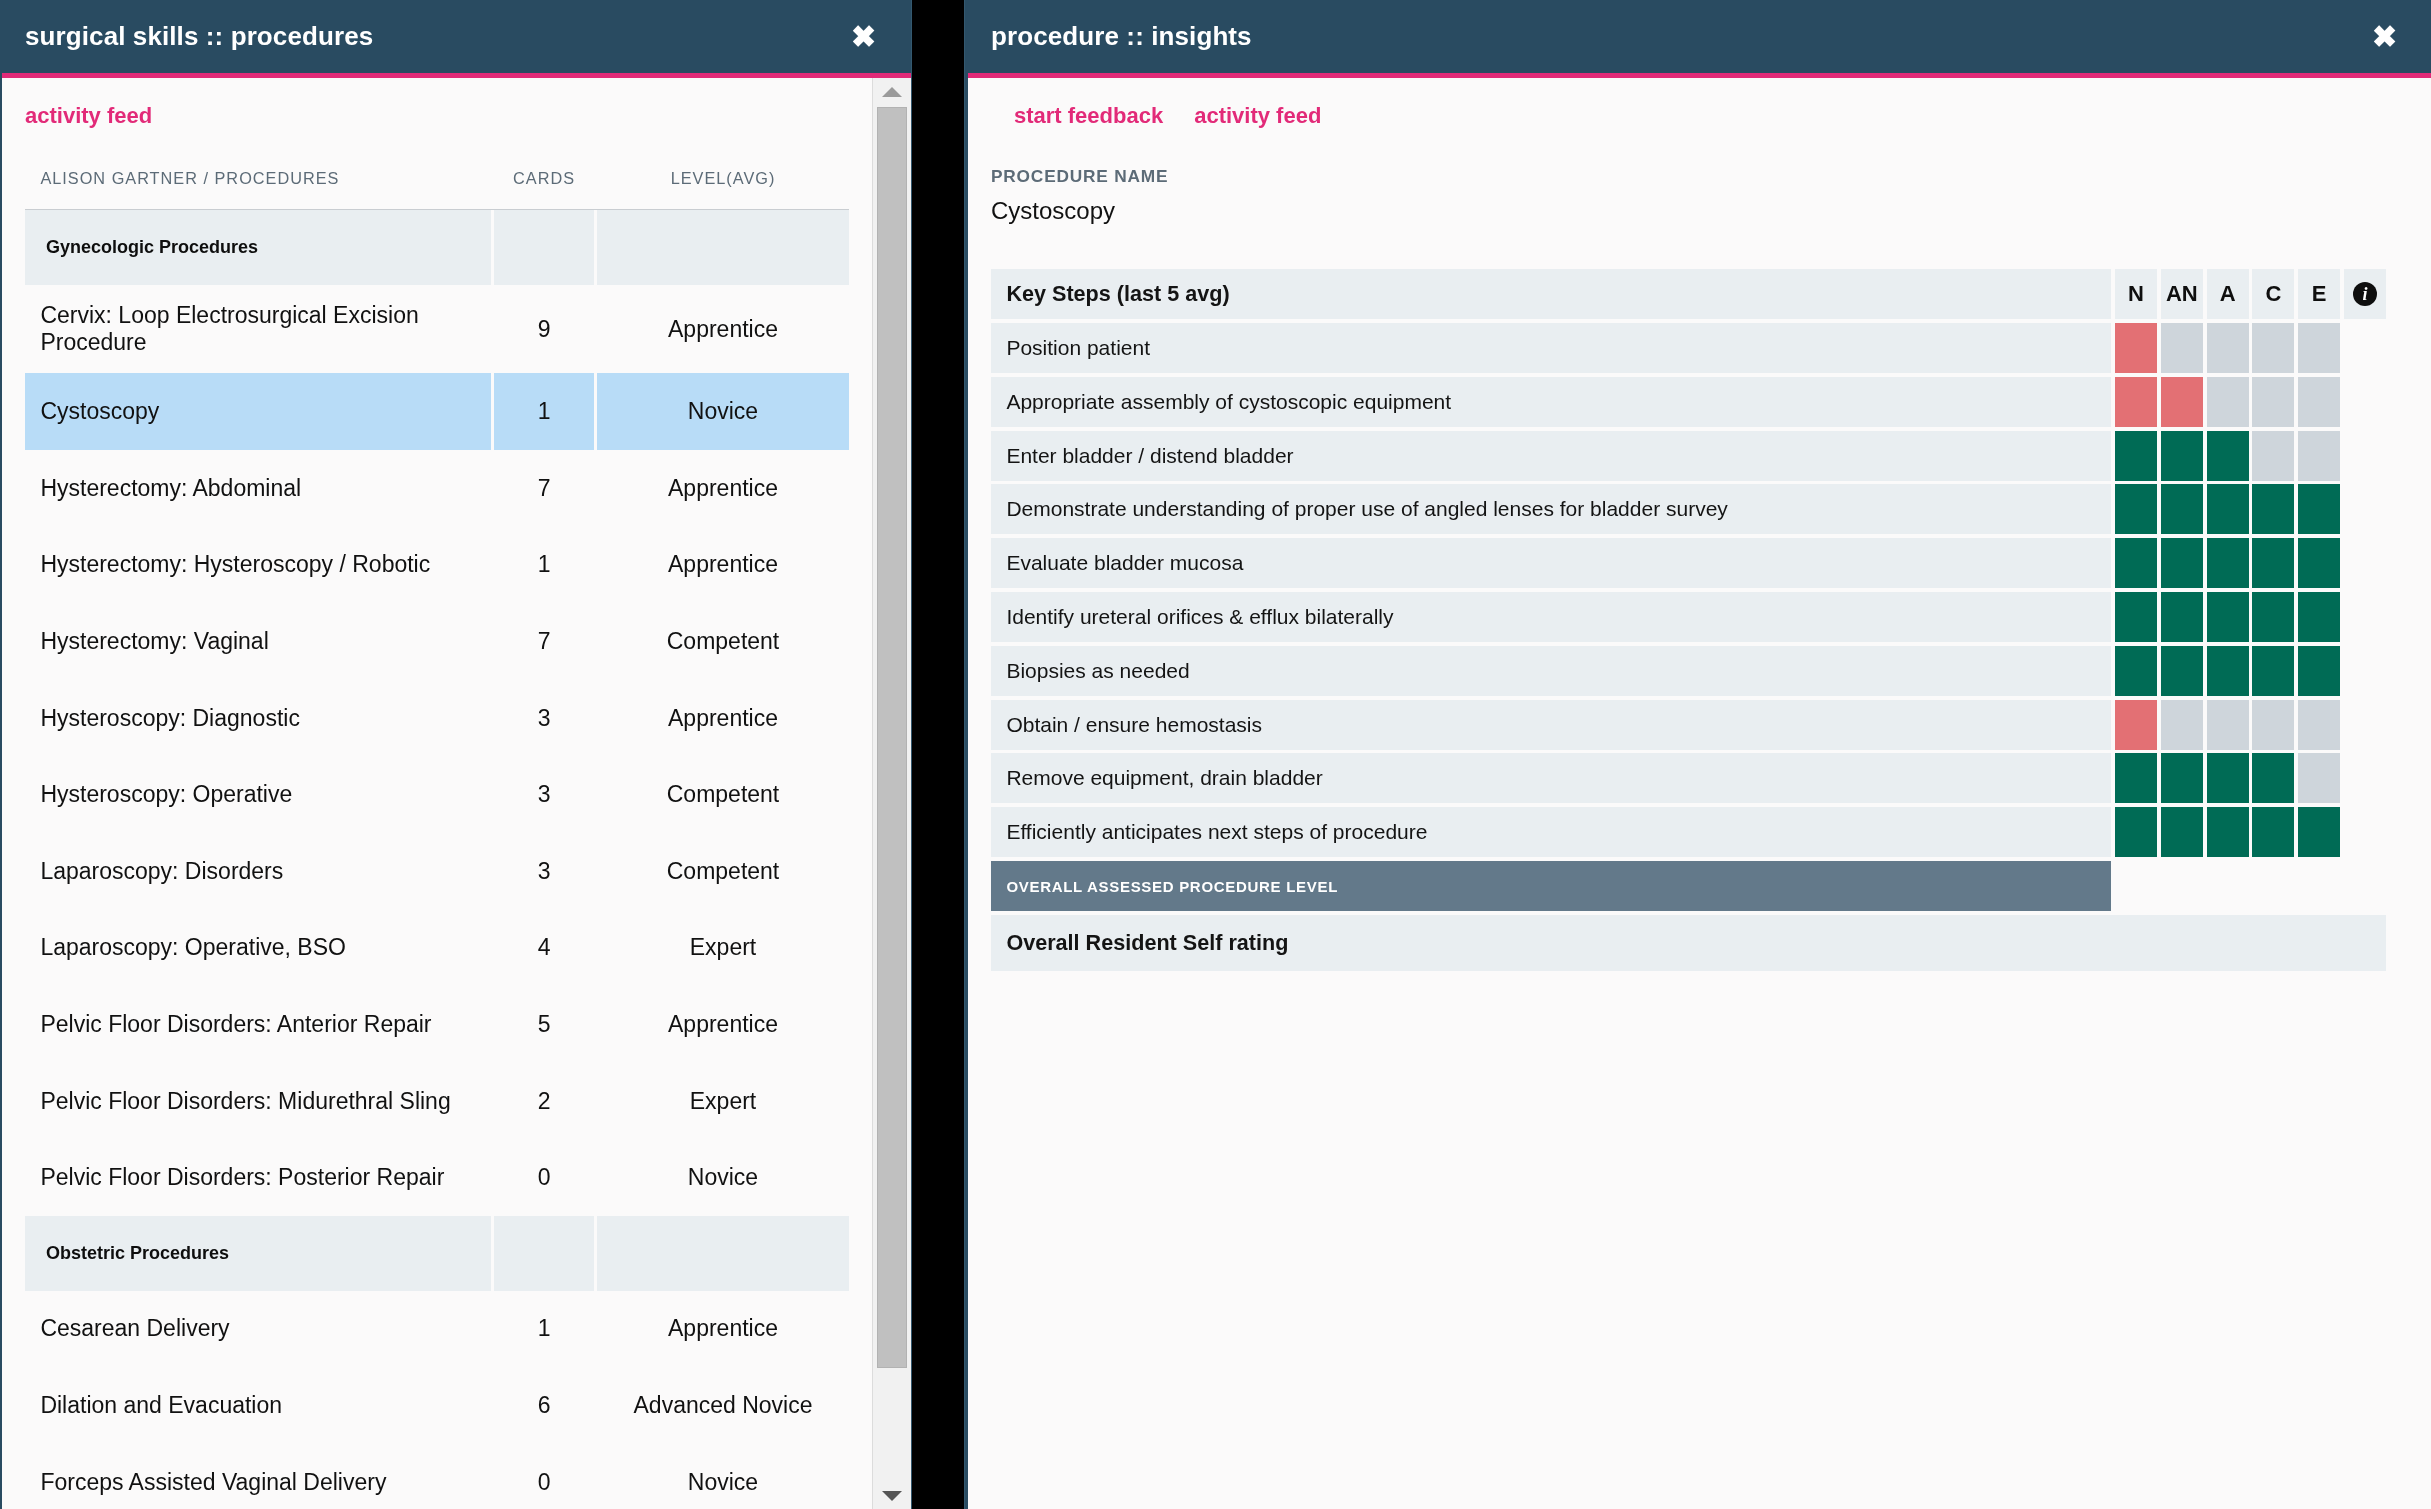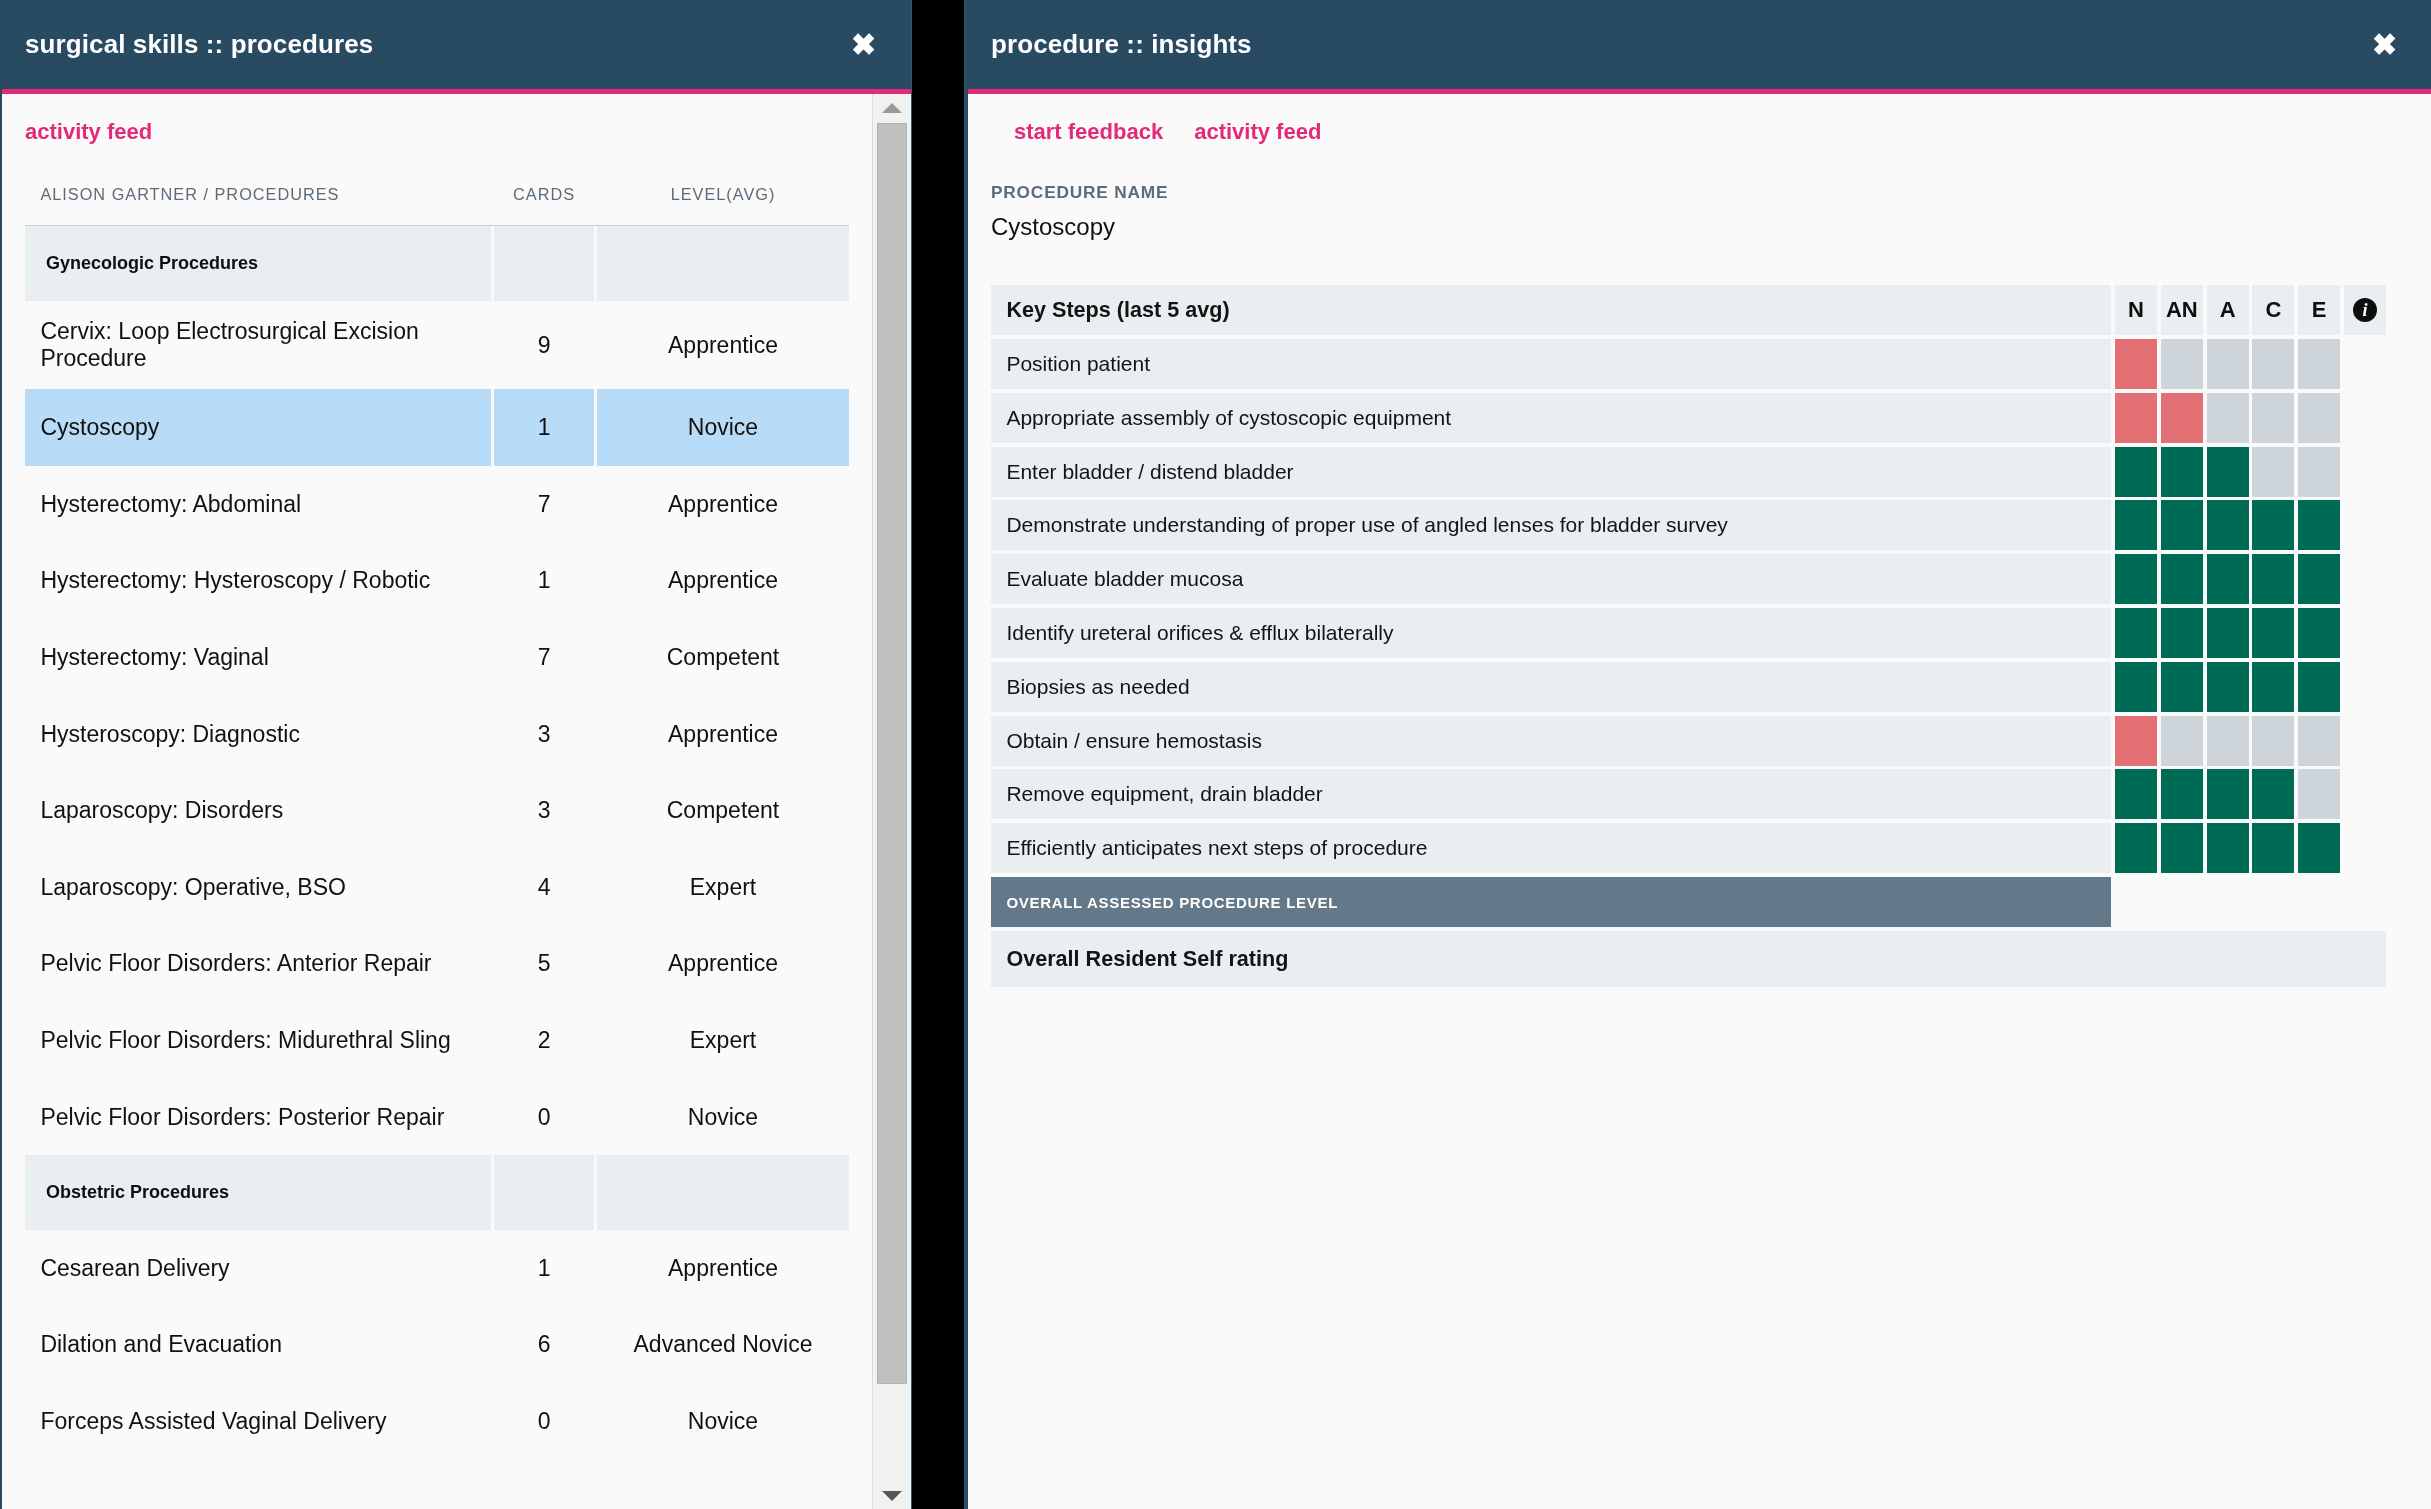--- a/index.html
+++ b/index.html
@@ -101,21 +101,21 @@
     display: flex;
     flex-direction: column;
     background: #fbfafa;
     border-left: 3.8px solid #294b61;
     box-sizing: border-box;
   }
 
   
   .titlebar {
     background: #294b61;
-    height: 94px;
+    height: 78px;
     flex: none;
     display: flex;
     align-items: center;
     justify-content: space-between;
     padding: 0 29px 0 23px;
     box-sizing: border-box;
     border-bottom: 5.8px solid #e22a78;
   }
   .titlebar .title {
     color: #ffffff;
@@ -386,20 +386,27 @@
                   <td class="t-level">Competent</td>
                 </tr>
                 <tr>
                   <td class="t-name">Hysteroscopy: Diagnostic</td>
                   <td class="cellgap"></td>
                   <td class="t-cards">3</td>
                   <td class="cellgap"></td>
                   <td class="t-level">Apprentice</td>
                 </tr>
                 <tr>
+                  <td class="t-name">Hysteroscopy: Operative</td>
+                  <td class="cellgap"></td>
+                  <td class="t-cards">3</td>
+                  <td class="cellgap"></td>
+                  <td class="t-level">Competent</td>
+                </tr>
+                <tr>
                   <td class="t-name">Laparoscopy: Disorders</td>
                   <td class="cellgap"></td>
                   <td class="t-cards">3</td>
                   <td class="cellgap"></td>
                   <td class="t-level">Competent</td>
                 </tr>
                 <tr>
                   <td class="t-name">Laparoscopy: Operative, BSO</td>
                   <td class="cellgap"></td>
                   <td class="t-cards">4</td>

